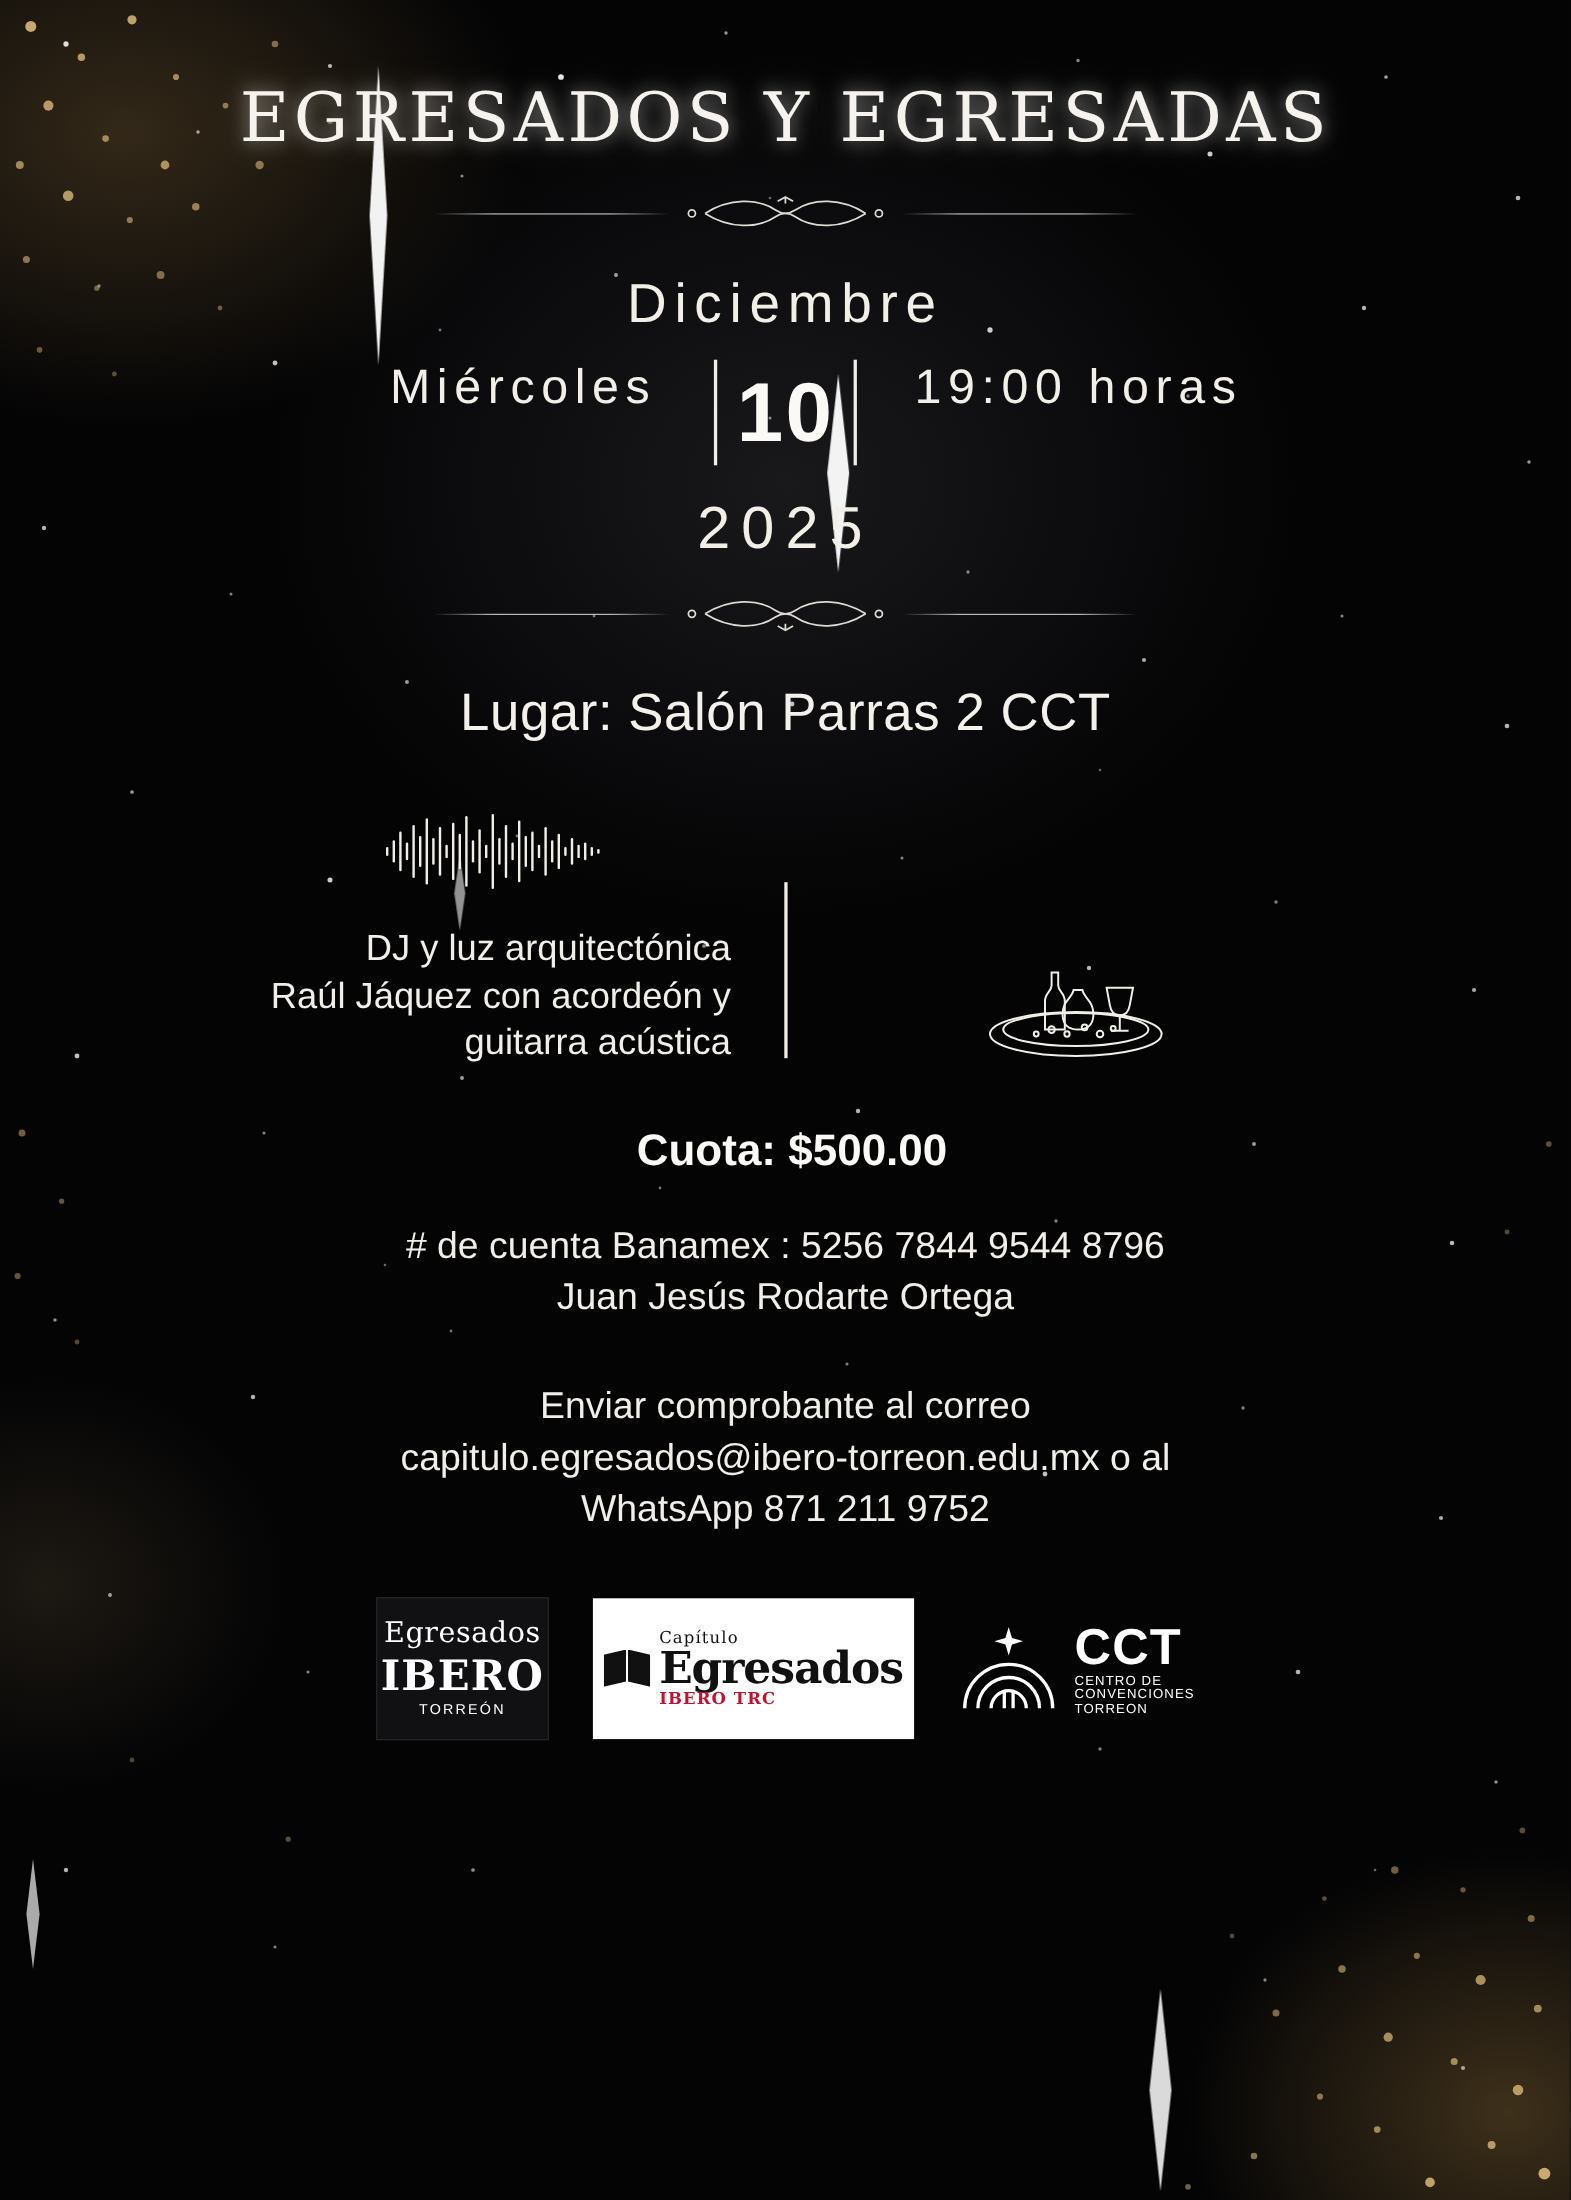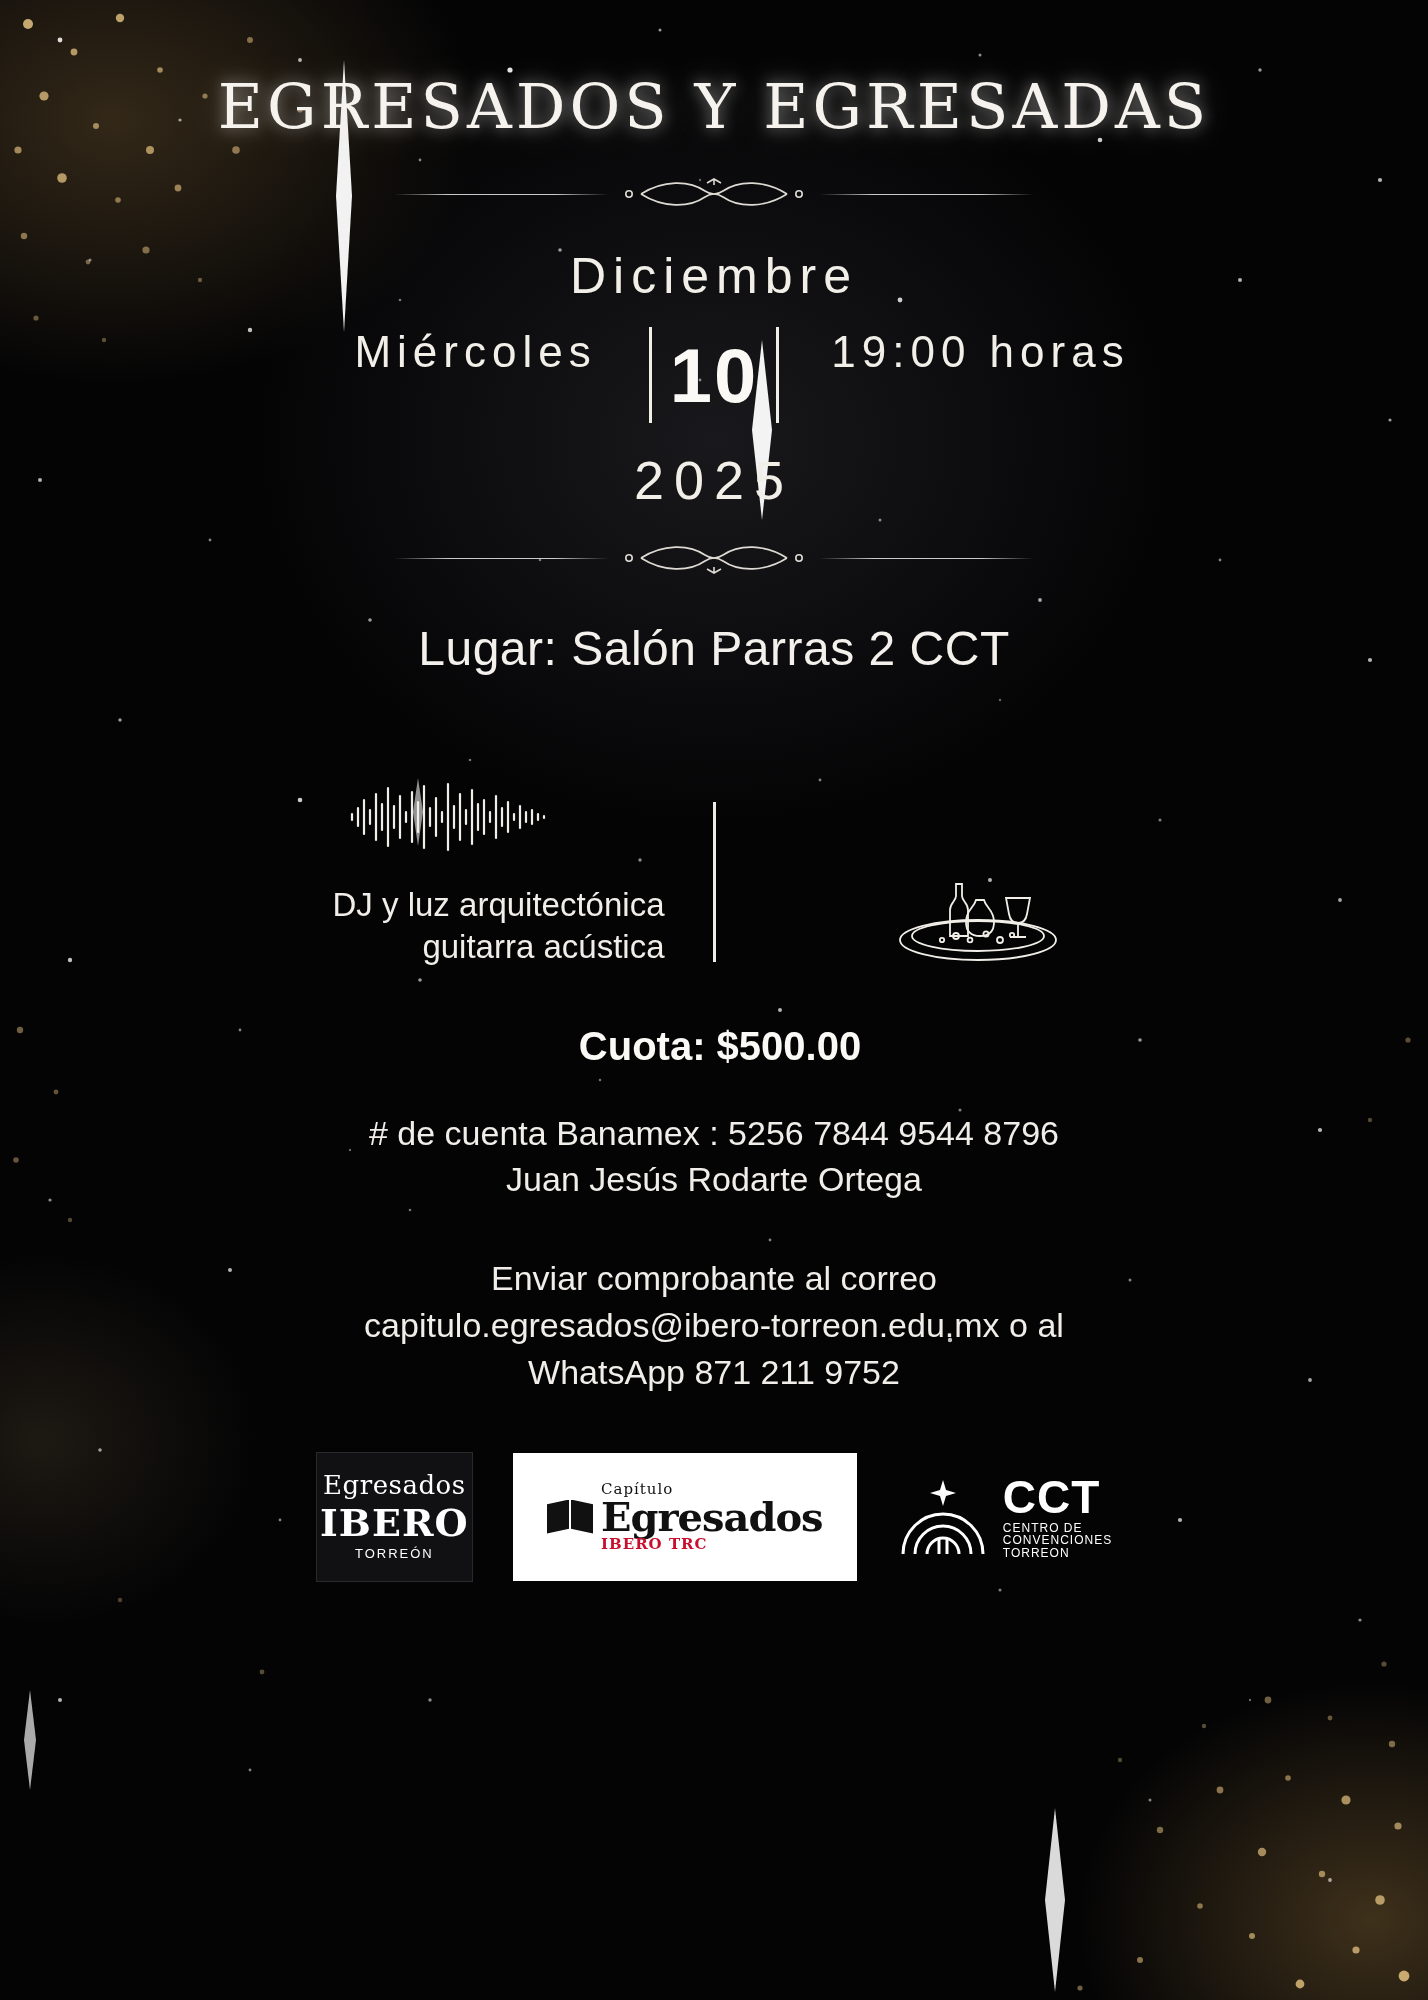--- a/index.html
+++ b/index.html
@@ -201,21 +201,21 @@
     align-items: center;
     justify-content: center;
     color: #fff;
     line-height: 1.05;
   }
   .logo-ibero .l1 { font-family: "DejaVu Serif", serif; font-size: 26px; letter-spacing: 0.5px; }
   .logo-ibero .l2 { font-family: "DejaVu Serif", serif; font-size: 38px; font-weight: 700; letter-spacing: 1px; margin-top: 4px; }
   .logo-ibero .l3 { font-size: 13px; letter-spacing: 2px; margin-top: 4px; }
 
   .logo-capitulo {
-    width: 344px;
+    width: 292px;
     height: 128px;
     background: #fff;
     display: flex;
     align-items: center;
     justify-content: center;
     gap: 8px;
     padding: 0 10px;
     box-sizing: border-box;
   }
   .logo-capitulo .book {
@@ -476,20 +476,21 @@
               <line x1="174" y1="24" x2="174" y2="46"></line>
                 <line x1="180" y1="30" x2="180" y2="40"></line>
               <line x1="186" y1="28" x2="186" y2="42"></line>
                 <line x1="192" y1="32" x2="192" y2="38"></line>
               <line x1="198" y1="34" x2="198" y2="36"></line>
             </g>
           </svg>
         </div>
         <div class="txt">
           <div>DJ y luz arquitectónica</div>
+          <div>Raúl Jáquez con acordeón y</div>
           <div>guitarra acústica</div>
         </div>
       </div>
 
       <div class="feat-sep"></div>
 
       <div class="feat-col feat-right">
         <div class="icon">
           <svg width="200" height="90" viewBox="0 0 200 90" aria-hidden="true">
             <g fill="none" stroke="#f1eee8" stroke-width="1.8">

